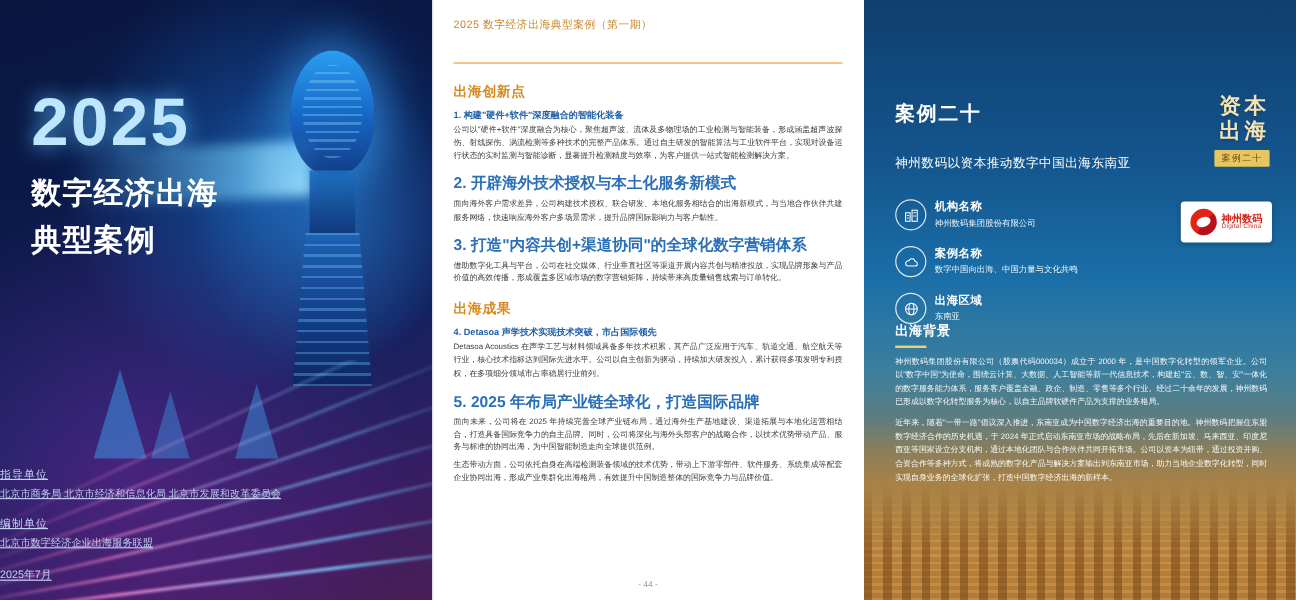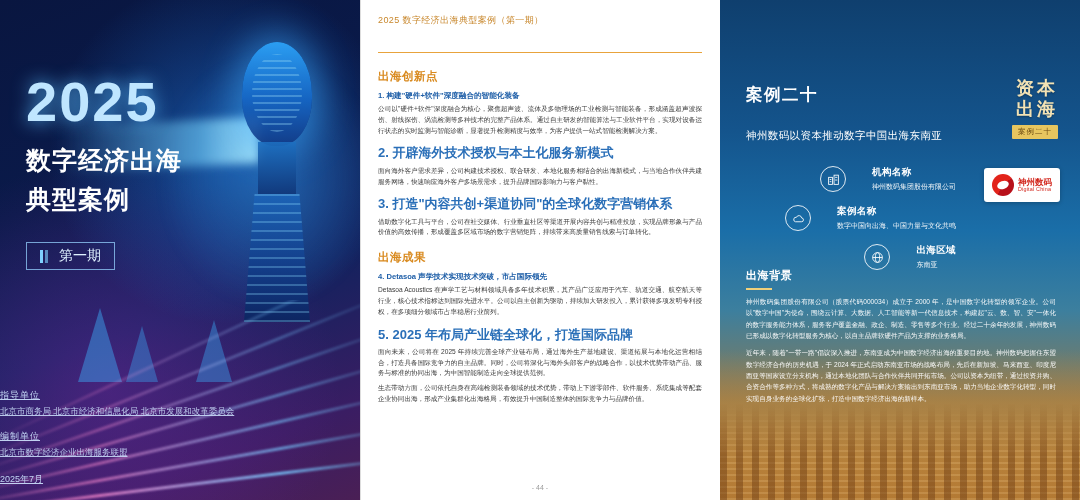--- a/index.html
+++ b/index.html
@@ -155,21 +155,21 @@
   }
   .logo-mark{width:22px;height:22px;border-radius:50%;
     background:conic-gradient(from 210deg,#e2231a 0deg 200deg,#b8101a 200deg 360deg);
     position:relative;}
   .logo-mark:after{content:"";position:absolute;left:5px;top:7px;width:12px;height:8px;border-radius:50%;background:#fff;transform:rotate(-20deg);}
   .logo-txt{line-height:1.05;}
   .logo-cn{font-size:8.5px;color:#d2251b;font-weight:700;}
   .logo-en{font-size:5.4px;color:#d2251b;letter-spacing:.2px;}
 
   .meta{position:absolute;left:26px;top:166px;width:210px;color:#fff;}
-  .meta-row{display:flex;align-items:flex-start;gap:26px;margin-bottom:13px;justify-content:flex-end;}
+  .meta-row{display:flex;align-items:flex-start;gap:7px;margin-bottom:13px;}
   .meta-ic{
     flex:0 0 24px;width:24px;height:24px;border:1.3px solid rgba(255,255,255,.85);border-radius:50%;
     display:flex;align-items:center;justify-content:center;
   }
   .meta-k{font-size:9.5px;font-weight:700;letter-spacing:.4px;}
   .meta-v{font-size:7px;margin-top:3px;opacity:.92;line-height:1.4;}
   .bg-title{position:absolute;left:26px;top:268px;color:#fff;font-size:11px;font-weight:700;letter-spacing:.6px;}
   .bg-title:after{content:"";display:block;width:26px;height:2px;background:#f0d07a;margin-top:5px;}
   .bg-body{position:absolute;left:26px;right:24px;top:296px;color:#fff;font-size:6.6px;line-height:1.72;text-align:justify;opacity:.95;}
   .bg-body p{margin:0 0 6px 0;}
@@ -199,27 +199,20 @@
         <span></span>
         <span></span>
         <span></span>
         <span></span>
     </div>
 
     <div class="cover-text">
       <div class="cover-year">2025</div>
       <div class="cover-t1">数字经济出海</div>
       <div class="cover-t2">典型案例</div>
-      <div class="issue">
-        <span class="bars">
-            <i></i>
-            <i></i>
-          </span>
-        <span>第一期</span>
-      </div>
     </div>
 
     <div class="cover-foot">
       <div class="cf-label">指导单位</div>
       <div class="cf-line">北京市商务局 北京市经济和信息化局    北京市发展和改革委员会</div>
       <div class="cf-gap"></div>
       <div class="cf-label">编制单位</div>
       <div class="cf-line">北京市数字经济企业出海服务联盟</div>
       <div class="cf-date">2025年7月</div>
     </div>

